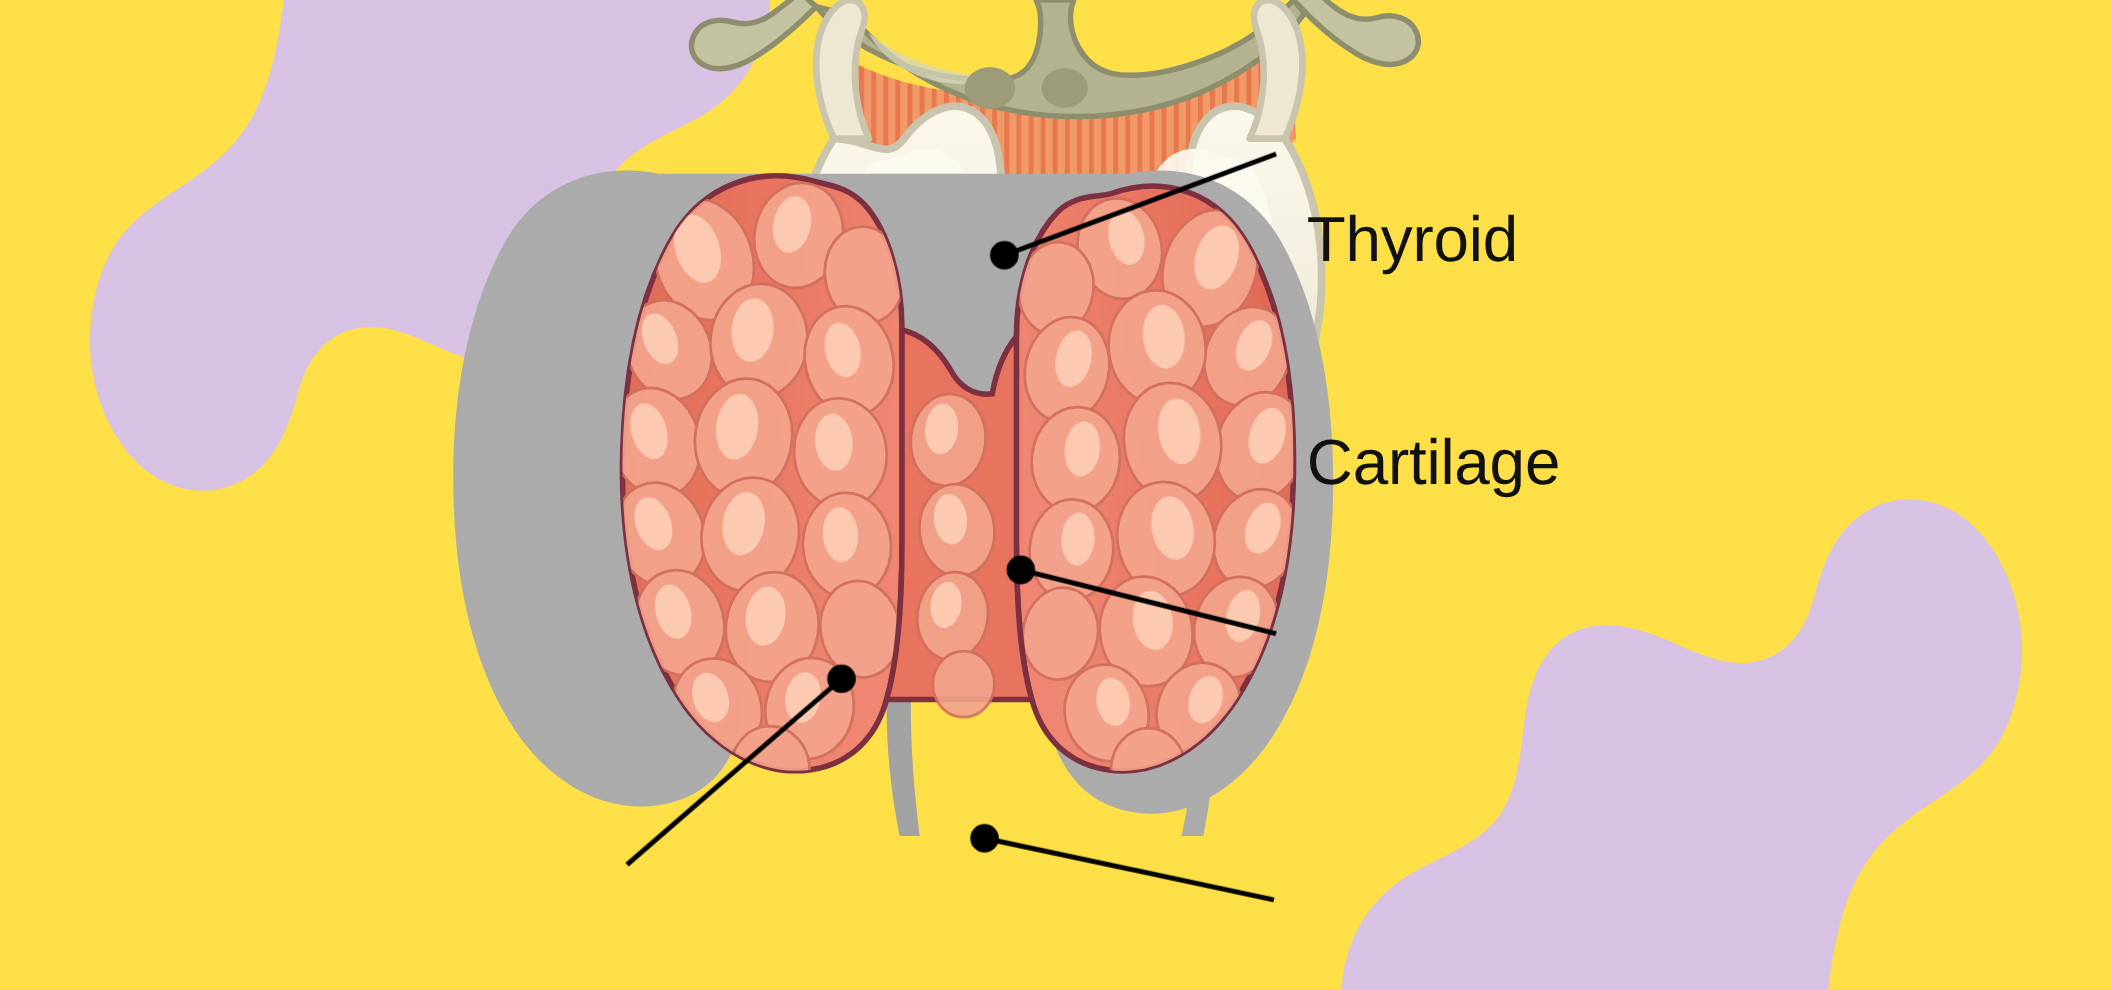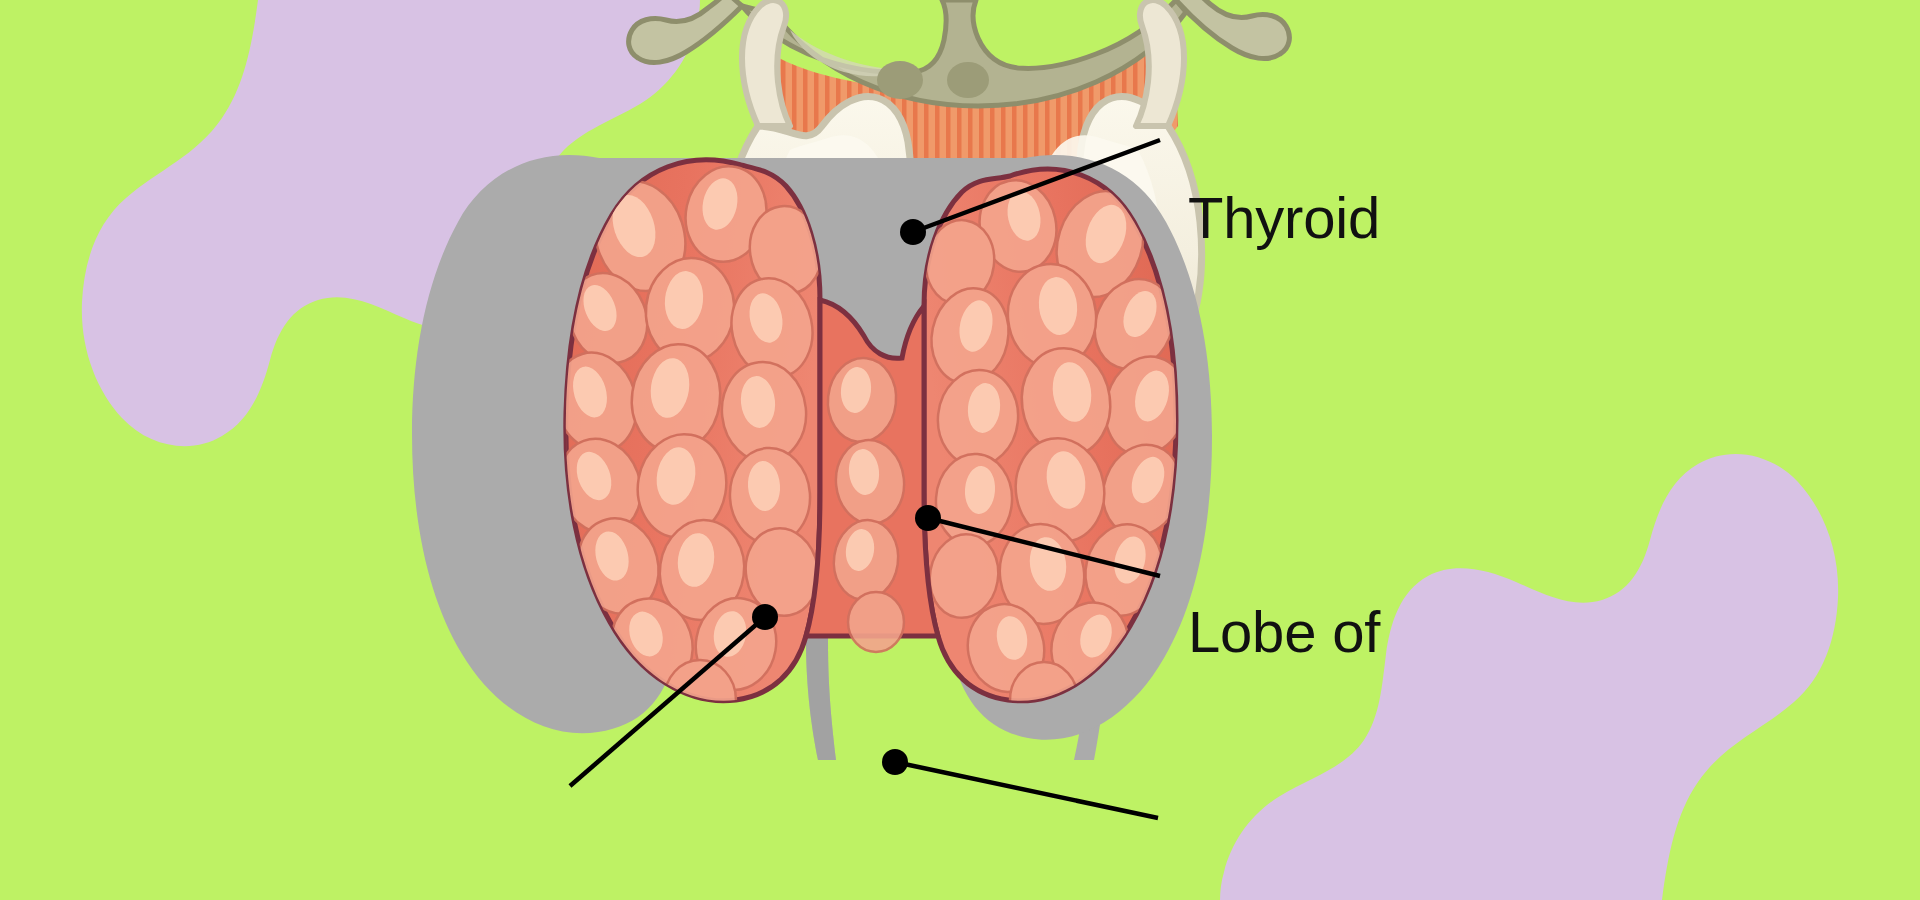--- a/index.html
+++ b/index.html
@@ -4,21 +4,21 @@
 <style>
   html, body {
     margin: 0;
     padding: 0;
     background: #ffffff;
   }
   #page {
     position: relative;
     width: 1920px;
     height: 900px;
-    background: #bef264;
+    background: #fde047;
     overflow: hidden;
     font-family: "Liberation Sans", sans-serif;
   }
   #page svg.full {
     position: absolute;
     top: 0;
     left: 0;
     width: 1920px;
     height: 900px;
   }
@@ -423,24 +423,24 @@
     <g fill="#000000">
       <circle cx="913" cy="232" r="13"></circle>
       <circle cx="928" cy="518" r="13"></circle>
       <circle cx="765" cy="617" r="13"></circle>
       <circle cx="895" cy="762" r="13"></circle>
     </g>
   </svg>
 
   <div class="label-text" id="label-thyroid-cartilage">
     <div>Thyroid</div>
+    <div>Cartilage</div>
   </div>
 
   <div class="label-text" id="label-lobe">
-    <div>Lobe of</div>
   </div>
 
   <div class="label-text" id="label-isthmus">
     
   </div>
 
   <div class="label-text" id="label-trachea">
     <div>Trachea</div>
   </div>
 

